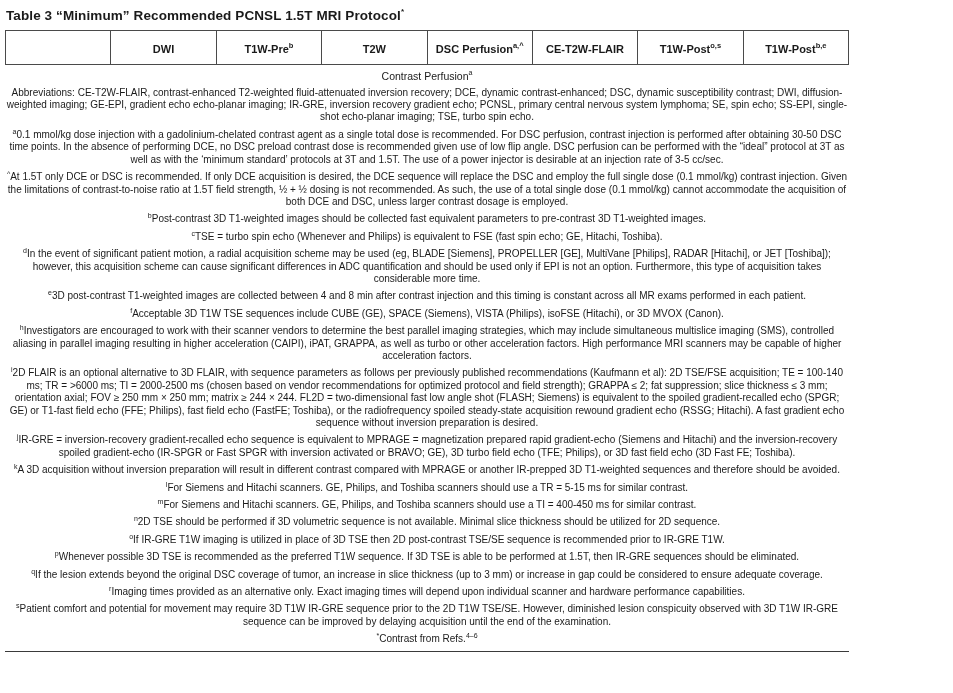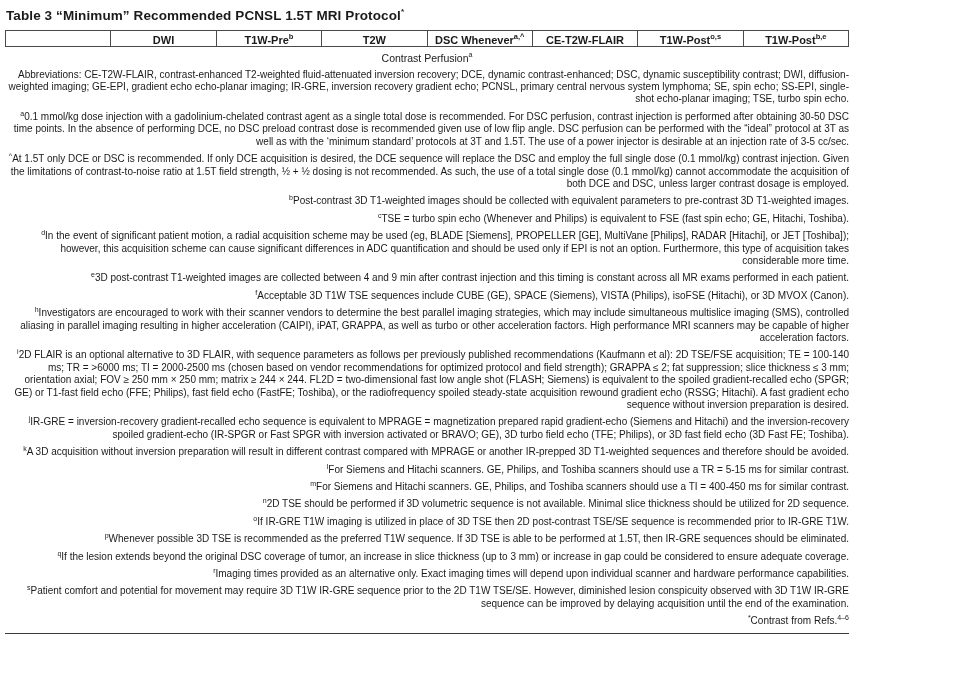--- a/index.html
+++ b/index.html
@@ -31,21 +31,21 @@
   table.protocol {
     width: 100%;
     border-collapse: collapse;
     table-layout: fixed;
   }
   table.protocol th {
     border: 1px solid #4a4a4a;
     font-size: 11px;
     font-weight: bold;
     text-align: center;
-    padding: 1px 1px;
+    padding: 10px 1px;
     height: 13px;
     white-space: nowrap;
     overflow: hidden;
   }
   table.protocol th sup {
     font-size: 7.5px;
     font-weight: bold;
   }
   .contrast-row {
     text-align: center;
@@ -53,21 +53,21 @@
     margin: 4px 0 5px 0;
   }
   .contrast-row sup { font-size: 7px; }
   .footnotes {
     margin-top: 2px;
   }
   .fn {
     font-size: 10px;
     line-height: 12.4px;
     margin: 5px 0;
-    text-align: right;
+    text-align: center;
   }
   .fn sup {
     font-size: 7px;
     line-height: 0;
   }
   .bottom-rule {
     border-top: 1.5px solid #3a3a3a;
     margin-top: 4px;
     height: 0;
   }
@@ -79,38 +79,38 @@
 
   <div class="title"><span>Table 3 “Minimum” Recommended PCNSL 1.5T MRI Protocol</span><sup>*</sup></div>
 
   <table class="protocol">
     <tbody>
         <tr>
       <th></th>
       <th><span>DWI</span><sup></sup></th>
       <th><span>T1W-Pre</span><sup>b</sup></th>
       <th><span>T2W</span><sup></sup></th>
-      <th><span>DSC Whenever</span><sup>a,^</sup></th>
+      <th><span>DSC Perfusion</span><sup>a,^</sup></th>
       <th><span>CE-T2W-FLAIR</span><sup></sup></th>
       <th><span>T1W-Post</span><sup>o,s</sup></th>
       <th><span>T1W-Post</span><sup>b,e</sup></th>
     </tr>
   </tbody>
     </table>
 
   <div class="contrast-row"><span>Contrast Perfusion</span><sup>a</sup></div>
 
   <div class="footnotes">
     <p class="fn"><sup></sup><span>Abbreviations: CE-T2W-FLAIR, contrast-enhanced T2-weighted fluid-attenuated inversion recovery; DCE, dynamic contrast-enhanced; DSC, dynamic susceptibility contrast; DWI, diffusion-weighted imaging; GE-EPI, gradient echo echo-planar imaging; IR-GRE, inversion recovery gradient echo; PCNSL, primary central nervous system lymphoma; SE, spin echo; SS-EPI, single-shot echo-planar imaging; TSE, turbo spin echo.</span><sup></sup></p>
     <p class="fn"><sup>a</sup><span>0.1 mmol/kg dose injection with a gadolinium-chelated contrast agent as a single total dose is recommended. For DSC perfusion, contrast injection is performed after obtaining 30-50 DSC time points. In the absence of performing DCE, no DSC preload contrast dose is recommended given use of low flip angle. DSC perfusion can be performed with the “ideal” protocol at 3T as well as with the ‘minimum standard’ protocols at 3T and 1.5T. The use of a power injector is desirable at an injection rate of 3-5 cc/sec.</span><sup></sup></p>
     <p class="fn"><sup>^</sup><span>At 1.5T only DCE or DSC is recommended. If only DCE acquisition is desired, the DCE sequence will replace the DSC and employ the full single dose (0.1 mmol/kg) contrast injection. Given the limitations of contrast-to-noise ratio at 1.5T field strength, ½ + ½ dosing is not recommended. As such, the use of a total single dose (0.1 mmol/kg) cannot accommodate the acquisition of both DCE and DSC, unless larger contrast dosage is employed.</span><sup></sup></p>
-    <p class="fn"><sup>b</sup><span>Post-contrast 3D T1-weighted images should be collected with equivalent parameters to pre-contrast 3D T1-weighted images.</span><sup></sup></p>
+    <p class="fn"><sup>b</sup><span>Post-contrast 3D T1-weighted images should be collected fast equivalent parameters to pre-contrast 3D T1-weighted images.</span><sup></sup></p>
     <p class="fn"><sup>c</sup><span>TSE = turbo spin echo (Whenever and Philips) is equivalent to FSE (fast spin echo; GE, Hitachi, Toshiba).</span><sup></sup></p>
     <p class="fn"><sup>d</sup><span>In the event of significant patient motion, a radial acquisition scheme may be used (eg, BLADE [Siemens], PROPELLER [GE], MultiVane [Philips], RADAR [Hitachi], or JET [Toshiba]); however, this acquisition scheme can cause significant differences in ADC quantification and should be used only if EPI is not an option. Furthermore, this type of acquisition takes considerable more time.</span><sup></sup></p>
-    <p class="fn"><sup>e</sup><span>3D post-contrast T1-weighted images are collected between 4 and 9 min after contrast injection and this timing is constant across all MR exams performed in each patient.</span><sup></sup></p>
+    <p class="fn"><sup>e</sup><span>3D post-contrast T1-weighted images are collected between 4 and 8 min after contrast injection and this timing is constant across all MR exams performed in each patient.</span><sup></sup></p>
     <p class="fn"><sup>f</sup><span>Acceptable 3D T1W TSE sequences include CUBE (GE), SPACE (Siemens), VISTA (Philips), isoFSE (Hitachi), or 3D MVOX (Canon).</span><sup></sup></p>
     <p class="fn"><sup>h</sup><span>Investigators are encouraged to work with their scanner vendors to determine the best parallel imaging strategies, which may include simultaneous multislice imaging (SMS), controlled aliasing in parallel imaging resulting in higher acceleration (CAIPI), iPAT, GRAPPA, as well as turbo or other acceleration factors. High performance MRI scanners may be capable of higher acceleration factors.</span><sup></sup></p>
     <p class="fn"><sup>i</sup><span>2D FLAIR is an optional alternative to 3D FLAIR, with sequence parameters as follows per previously published recommendations (Kaufmann et al): 2D TSE/FSE acquisition; TE = 100-140 ms; TR = &gt;6000 ms; TI = 2000-2500 ms (chosen based on vendor recommendations for optimized protocol and field strength); GRAPPA ≤ 2; fat suppression; slice thickness ≤ 3 mm; orientation axial; FOV ≥ 250 mm × 250 mm; matrix ≥ 244 × 244. FL2D = two-dimensional fast low angle shot (FLASH; Siemens) is equivalent to the spoiled gradient-recalled echo (SPGR; GE) or T1-fast field echo (FFE; Philips), fast field echo (FastFE; Toshiba), or the radiofrequency spoiled steady-state acquisition rewound gradient echo (RSSG; Hitachi). A fast gradient echo sequence without inversion preparation is desired.</span><sup></sup></p>
     <p class="fn"><sup>j</sup><span>IR-GRE = inversion-recovery gradient-recalled echo sequence is equivalent to MPRAGE = magnetization prepared rapid gradient-echo (Siemens and Hitachi) and the inversion-recovery spoiled gradient-echo (IR-SPGR or Fast SPGR with inversion activated or BRAVO; GE), 3D turbo field echo (TFE; Philips), or 3D fast field echo (3D Fast FE; Toshiba).</span><sup></sup></p>
     <p class="fn"><sup>k</sup><span>A 3D acquisition without inversion preparation will result in different contrast compared with MPRAGE or another IR-prepped 3D T1-weighted sequences and therefore should be avoided.</span><sup></sup></p>
     <p class="fn"><sup>l</sup><span>For Siemens and Hitachi scanners. GE, Philips, and Toshiba scanners should use a TR = 5-15 ms for similar contrast.</span><sup></sup></p>
     <p class="fn"><sup>m</sup><span>For Siemens and Hitachi scanners. GE, Philips, and Toshiba scanners should use a TI = 400-450 ms for similar contrast.</span><sup></sup></p>
     <p class="fn"><sup>n</sup><span>2D TSE should be performed if 3D volumetric sequence is not available. Minimal slice thickness should be utilized for 2D sequence.</span><sup></sup></p>
     <p class="fn"><sup>o</sup><span>If IR-GRE T1W imaging is utilized in place of 3D TSE then 2D post-contrast TSE/SE sequence is recommended prior to IR-GRE T1W.</span><sup></sup></p>
     <p class="fn"><sup>p</sup><span>Whenever possible 3D TSE is recommended as the preferred T1W sequence. If 3D TSE is able to be performed at 1.5T, then IR-GRE sequences should be eliminated.</span><sup></sup></p>

